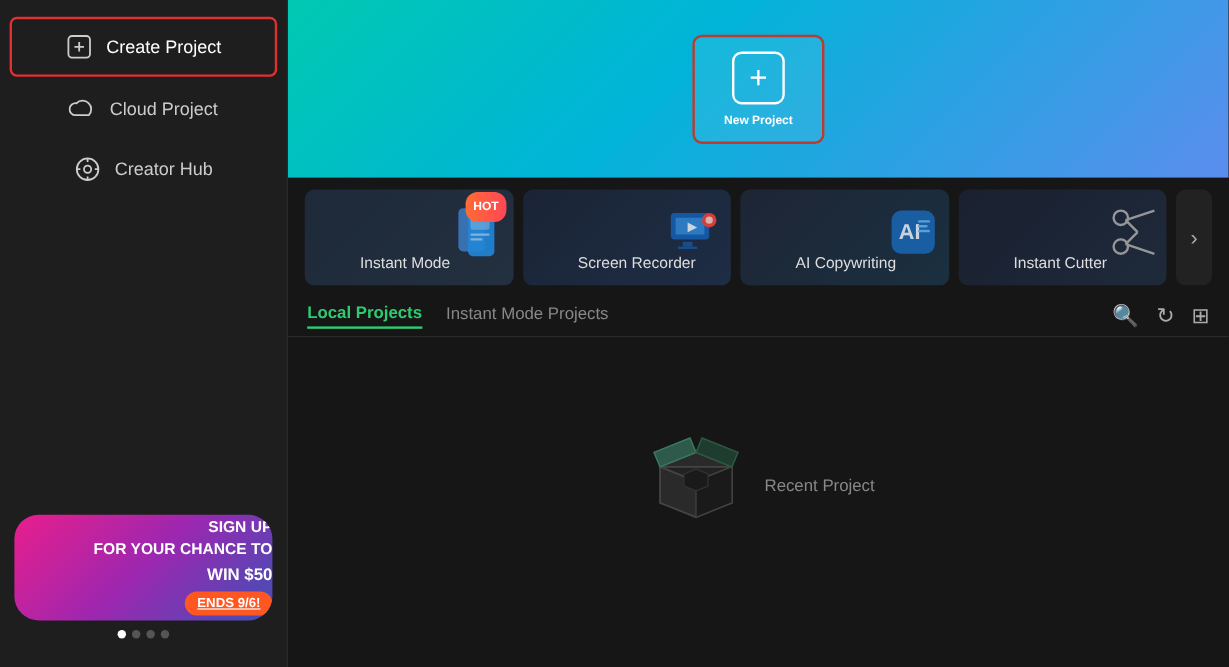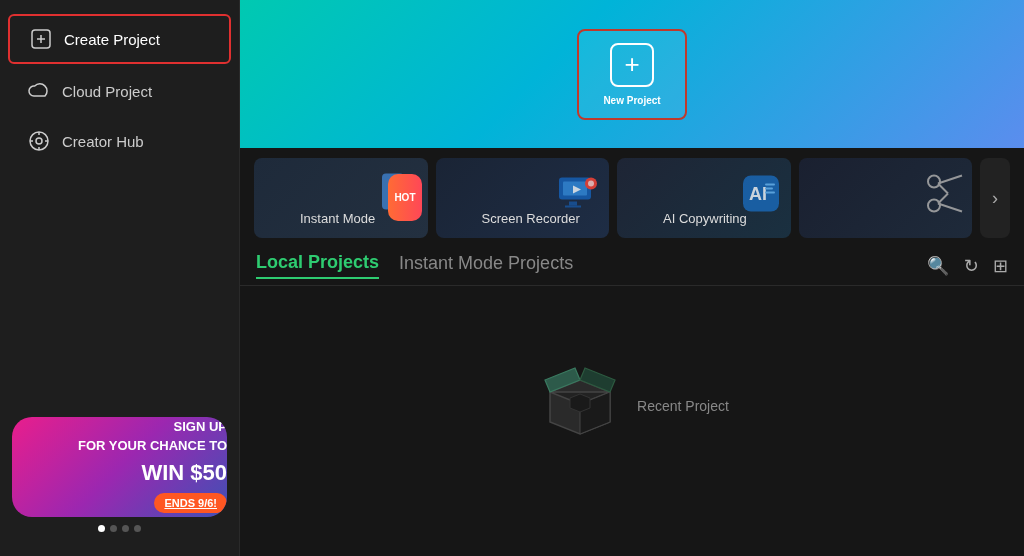--- a/index.html
+++ b/index.html
@@ -27,20 +27,21 @@
       display: flex;
       align-items: center;
       gap: 12px;
       padding: 12px 20px;
       cursor: pointer;
       border-radius: 6px;
       margin: 2px 8px;
       font-size: 15px;
       color: #ccc;
       transition: background 0.2s;
+      justify-content: center;
     }
     .sidebar-item.active {
       border: 2px solid #e03030;
       color: #fff;
       background: transparent;
     }
     .sidebar-icon {
       width: 22px;
       height: 22px;
       display: flex;
@@ -56,21 +57,21 @@
       border-radius: 20px;
       overflow: hidden;
       background: linear-gradient(135deg, #e91e8c, #9c27b0, #3f51b5);
       text-align: right;
       color: #fff;
       font-weight: bold;
       font-size: 13px;
       line-height: 1.5;
     }
     .promo-banner .win {
-      font-size: 22px;
+      font-size: 14px;
       font-weight: 900;
       color: #fff;
     }
     .promo-banner .badge {
       display: inline-block;
       background: #ff5722;
       border-radius: 20px;
       padding: 2px 10px;
       font-size: 11px;
       margin: 4px 0;
@@ -172,27 +173,27 @@
     .tool-card-img {
       position: absolute;
       right: 6px;
       top: 50%;
       transform: translateY(-50%);
       font-size: 36px;
       opacity: 0.85;
     }
     .tool-card .hot-badge {
       position: absolute;
-      top: 16px;
+      top: 2px;
       right: 6px;
       background: linear-gradient(90deg, #ff6b35, #ff4757);
       color: #fff;
       font-size: 10px;
       font-weight: bold;
-      padding: 18px 6px;
+      padding: 7px 6px;
       border-radius: 10px;
       z-index: 2;
     }
     .more-arrow {
       display: flex;
       align-items: center;
       justify-content: center;
       background: #222;
       border-radius: 8px;
       margin: 0 4px;
@@ -205,21 +206,21 @@
 
     
     .tabs-row {
       display: flex;
       align-items: center;
       padding: 14px 16px 6px 16px;
       gap: 20px;
       border-bottom: 1px solid #2a2a2a;
     }
     .tab {
-      font-size: 18px;
+      font-size: 14px;
       color: #888;
       cursor: pointer;
       padding-bottom: 4px;
     }
     .tab.active {
       color: #2ecc71;
       border-bottom: 2px solid #2ecc71;
       font-weight: 600;
     }
     .tabs-icons {
@@ -364,20 +365,21 @@
       <div class="tool-card-img">
         <svg width="48" height="48" viewBox="0 0 48 48">
           <circle cx="16" cy="36" r="6" fill="none" stroke="#aaa" stroke-width="2"></circle>
           <circle cx="16" cy="12" r="6" fill="none" stroke="#aaa" stroke-width="2"></circle>
           <line x1="20" y1="14" x2="44" y2="6" stroke="#aaa" stroke-width="2"></line>
           <line x1="20" y1="34" x2="44" y2="42" stroke="#aaa" stroke-width="2"></line>
           <line x1="20" y1="14" x2="30" y2="24" stroke="#aaa" stroke-width="2"></line>
           <line x1="20" y1="34" x2="30" y2="24" stroke="#aaa" stroke-width="2"></line>
         </svg>
       </div>
+      <div class="tool-card-label">Instant Cutter</div>
     </div>
     <div class="more-arrow">
       <span>›</span>
     </div>
   </div>
 
   <div class="tabs-row">
     <div class="tab active">
       <span>Local Projects</span>
     </div>

